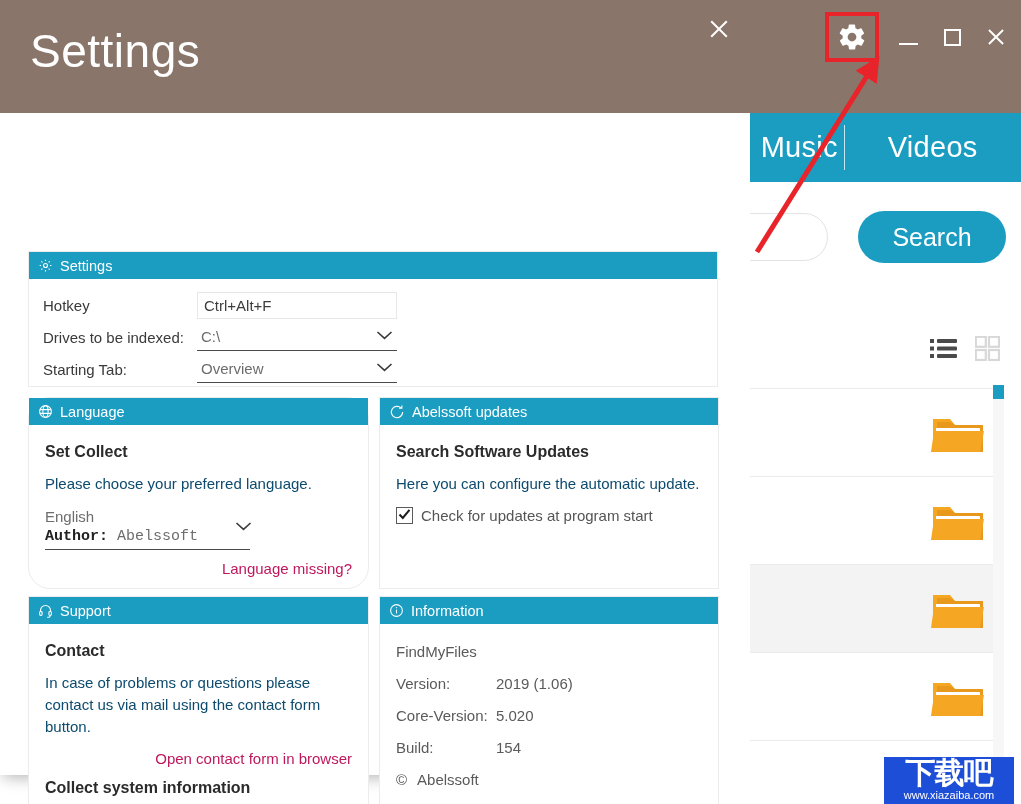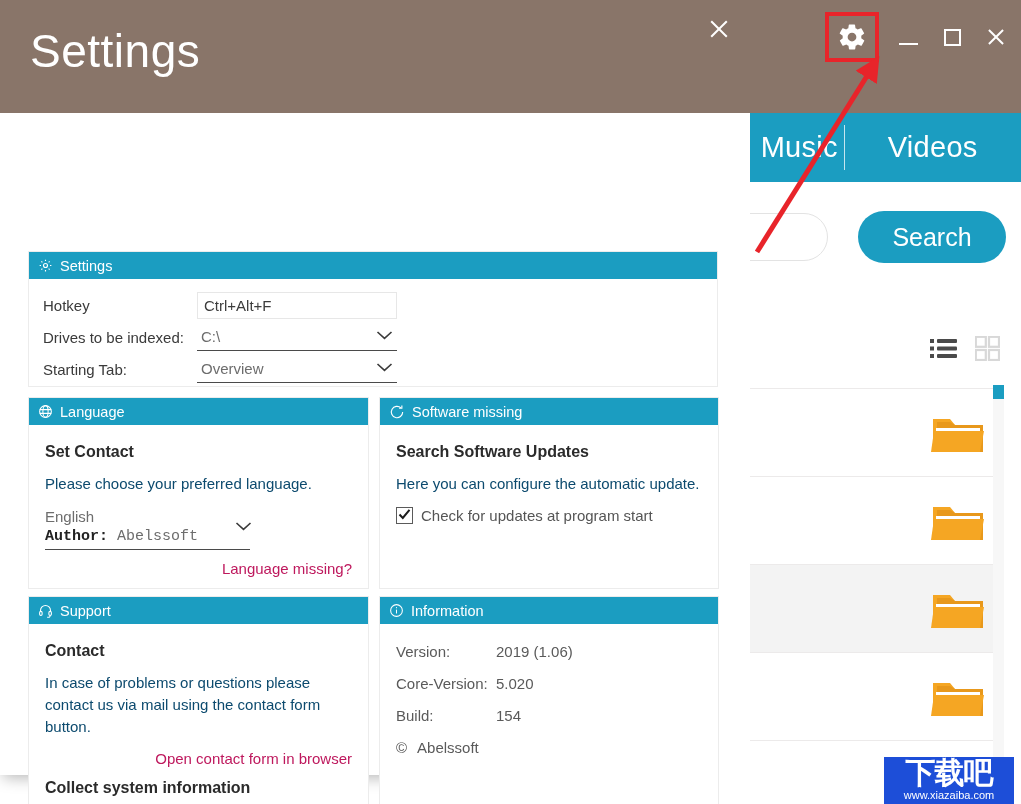--- a/index.html
+++ b/index.html
@@ -307,21 +307,21 @@
     color: #6d6d6d;
     padding-left: 4px;
   }
   .chev {
     position: absolute;
     right: 4px; top: 7px;
     width: 17px; height: 10px;
   }
 
   
-  .p-language { left: 28px; top: 284px; width: 341px; height: 192px; }
+  .p-language { left: 28px; top: 284px; width: 341px; height: 192px; border-radius: 22px; }
   .p-software { left: 379px; top: 284px; width: 340px; height: 192px; }
   .p-support  { left: 28px; top: 483px; width: 341px; height: 296px; }
   .p-info     { left: 379px; top: 483px; width: 340px; height: 296px; }
 
   .sub-head {
     font-size: 16px;
     font-weight: bold;
     color: #2b2b2b;
     margin: 6px 0 12px 0;
   }
@@ -551,21 +551,21 @@
       <div class="panel p-language">
         <div class="panel-head">
           <svg width="15" height="15" viewBox="0 0 24 24" fill="none" stroke="#ffffff" stroke-width="1.7">
             <circle cx="12" cy="12" r="9.4"></circle>
             <ellipse cx="12" cy="12" rx="4.2" ry="9.4"></ellipse>
             <path d="M2.8 9h18.4M2.8 15h18.4"></path>
           </svg>
           <span>Language</span>
         </div>
         <div class="panel-body">
-          <div class="sub-head">Set Contact</div>
+          <div class="sub-head">Set Collect</div>
           <div class="para">Please choose your preferred language.</div>
           <div class="lang-select">
             <div class="lang-name">English</div>
             <div class="lang-author">
               <b>Author:</b>
               <span>Abelssoft</span>
             </div>
             <svg class="chev" viewBox="0 0 17 10" fill="none" stroke="#3b3b3b" stroke-width="1.6">
               <path d="M1.5 2 L8.5 8.4 L15.5 2"></path>
             </svg>
@@ -573,21 +573,21 @@
           <a class="link link-right">Language missing?</a>
         </div>
       </div>
 
       <div class="panel p-software">
         <div class="panel-head">
           <svg width="16" height="16" viewBox="0 0 24 24" fill="none" stroke="#ffffff" stroke-width="1.7">
             <path d="M20.5 12a8.5 8.5 0 1 1-2.6-6.1"></path>
             <path d="M19.3 2.2v4.2h-4.2"></path>
           </svg>
-          <span>Software missing</span>
+          <span>Abelssoft updates</span>
         </div>
         <div class="panel-body">
           <div class="sub-head">Search Software Updates</div>
           <div class="para">Here you can configure the automatic update.</div>
           <div class="checkrow">
             <span class="checkbox">
               <svg width="13" height="13" viewBox="0 0 13 13" fill="none" stroke="#1c1c1c" stroke-width="2">
                 <path d="M1.5 6.5 L4.8 10 L11.5 1.8"></path>
               </svg>
             </span>
@@ -618,20 +618,21 @@
       <div class="panel p-info">
         <div class="panel-head">
           <svg width="15" height="15" viewBox="0 0 24 24" fill="none" stroke="#ffffff" stroke-width="1.7">
             <circle cx="12" cy="12" r="9.4"></circle>
             <path d="M12 10.6v6.2"></path>
             <circle cx="12" cy="7.4" r="0.9" fill="#ffffff" stroke="none"></circle>
           </svg>
           <span>Information</span>
         </div>
         <div class="panel-body">
+          <div class="info-single">FindMyFiles</div>
           <div class="info-line">
             <span class="info-key">Version:</span>
             <span>2019 (1.06)</span>
           </div>
           <div class="info-line">
             <span class="info-key">Core-Version:</span>
             <span>5.020</span>
           </div>
           <div class="info-line">
             <span class="info-key">Build:</span>

